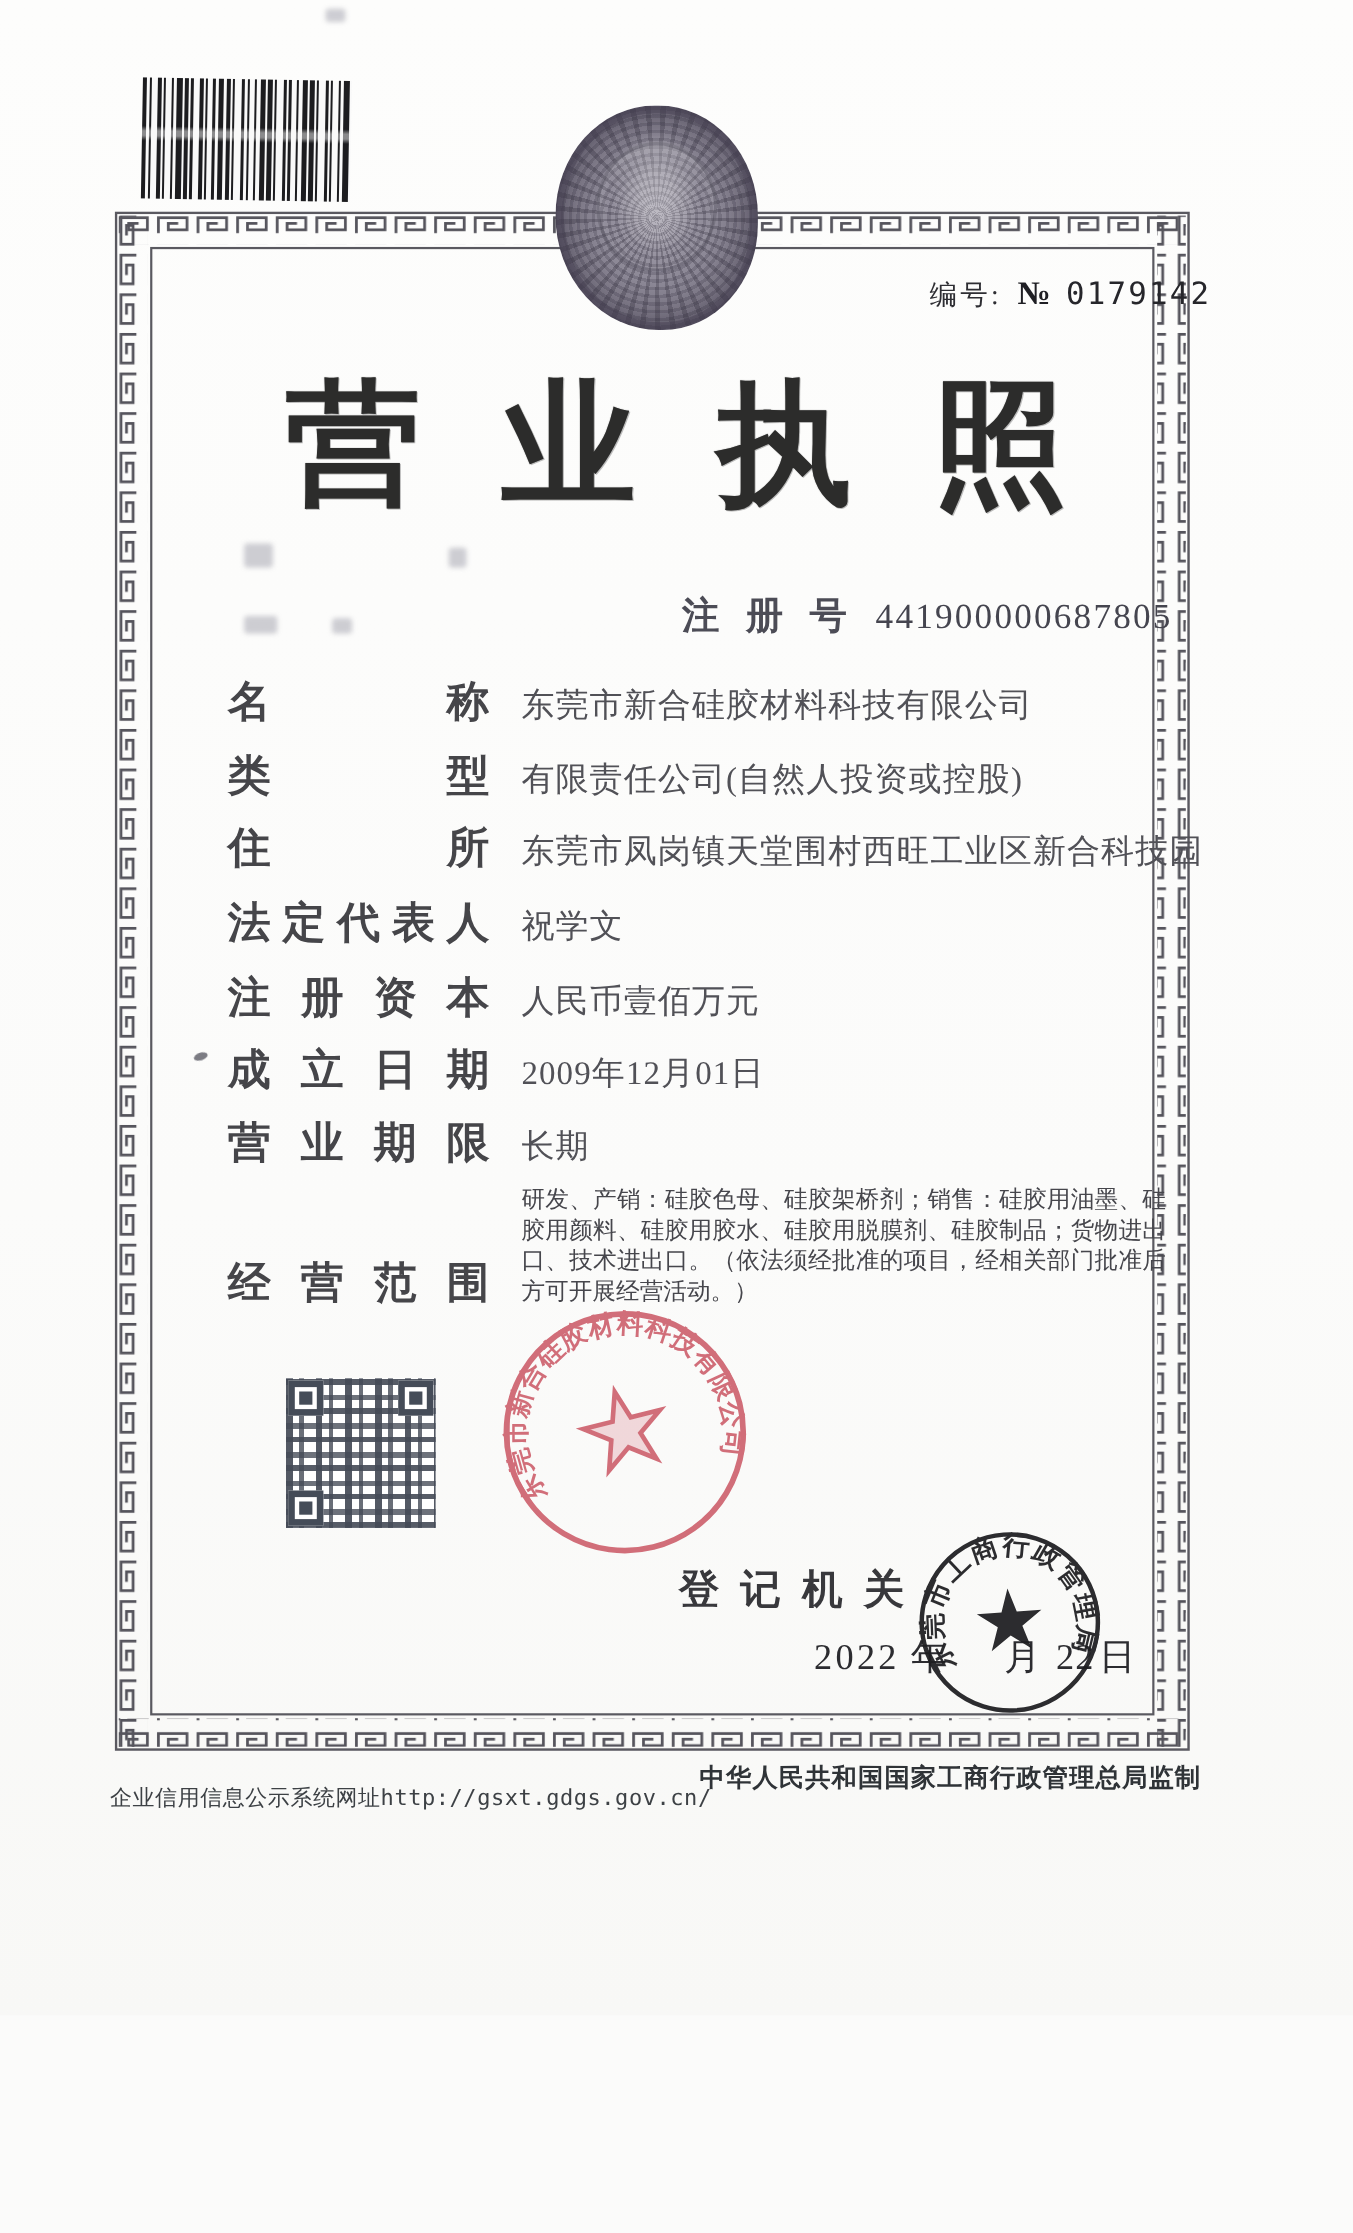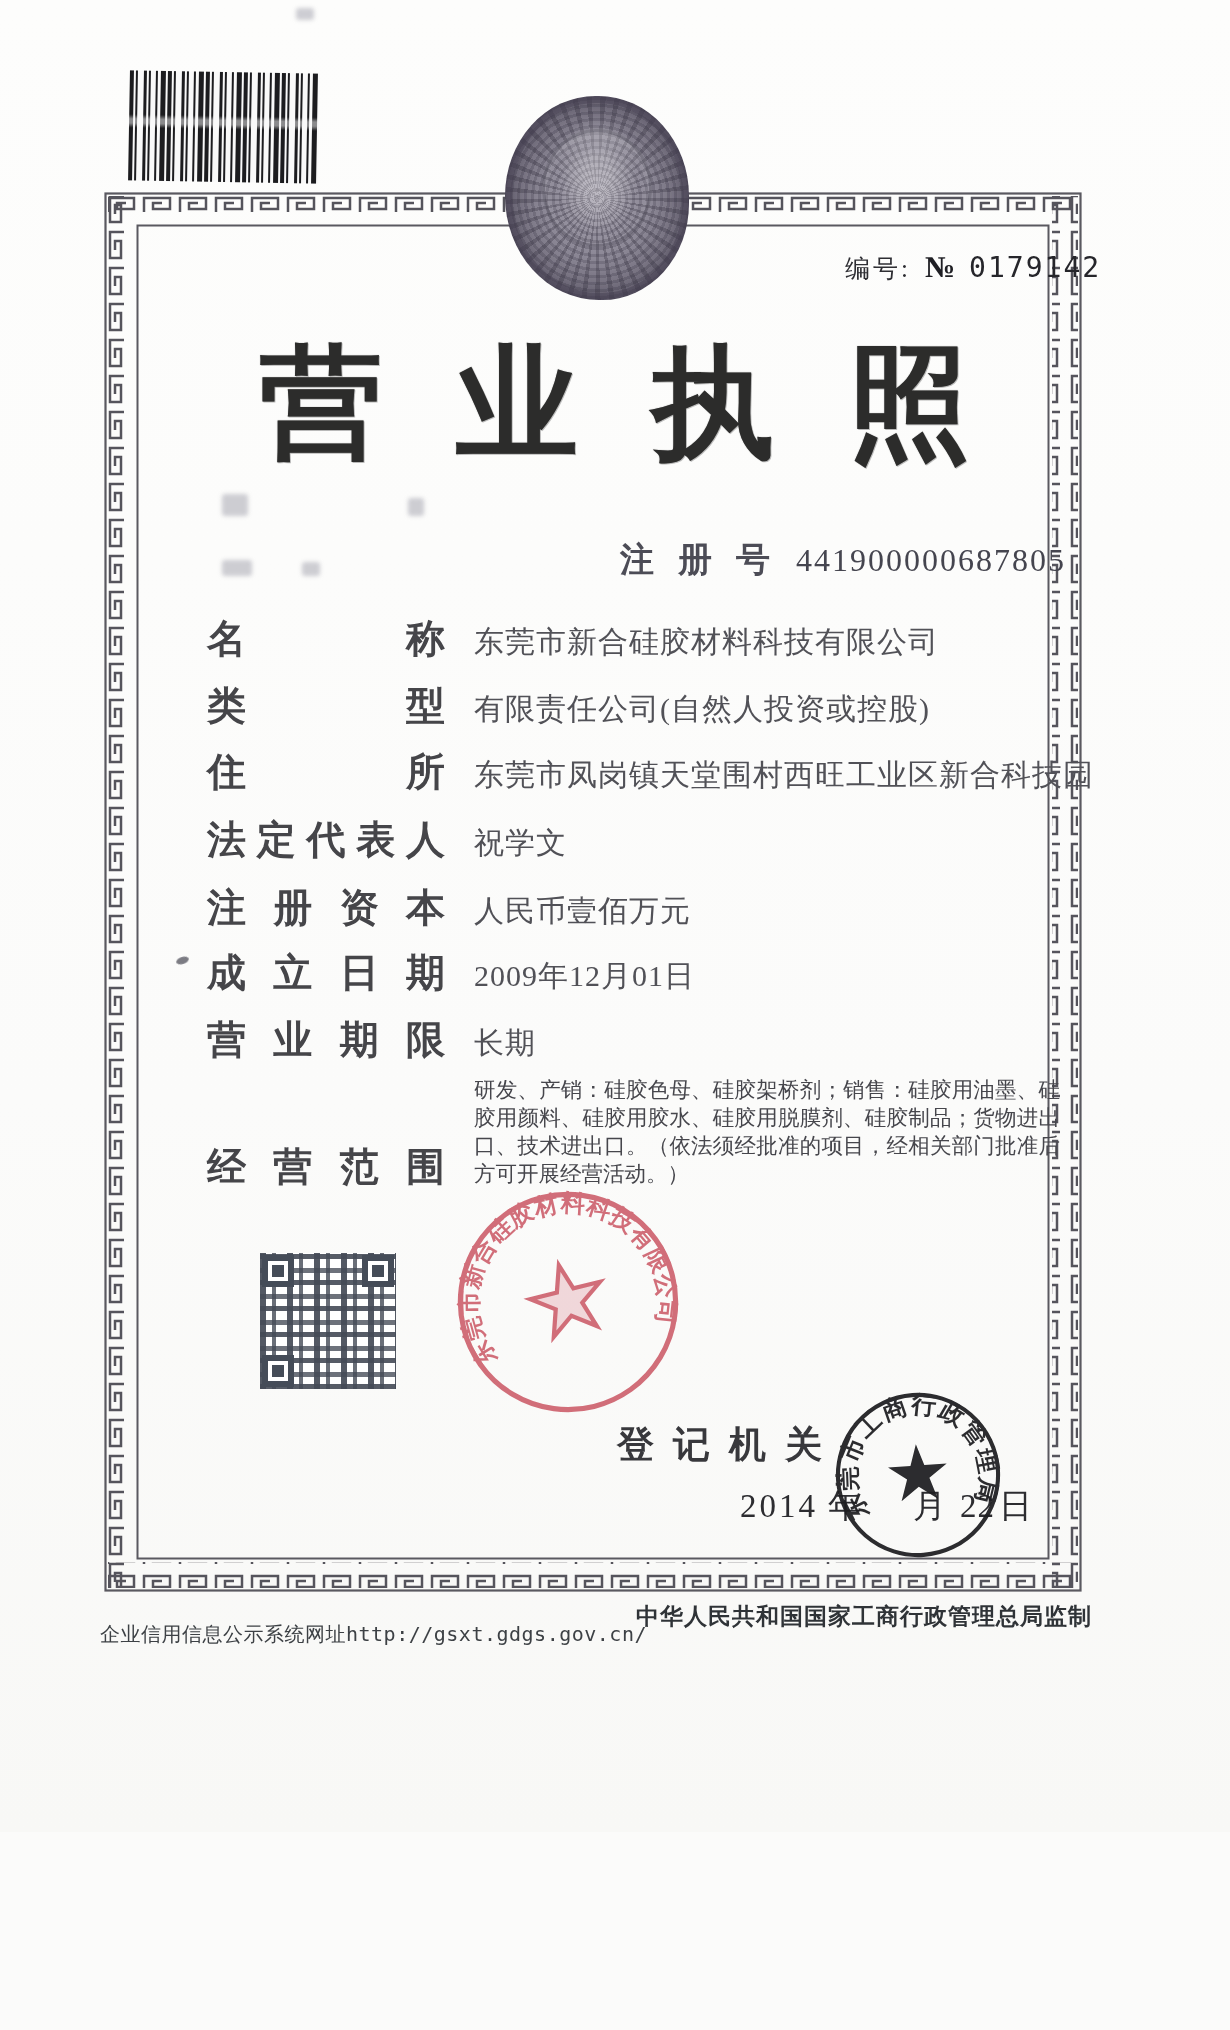--- a/index.html
+++ b/index.html
@@ -200,21 +200,21 @@
   <div class="qr">
     <div class="finder f-tl"></div>
     <div class="finder f-tr"></div>
     <div class="finder f-bl"></div>
   </div>
 
   <div class="registrar">
     <span class="lab">登记机关</span>
   </div>
   <div class="dateline">
-    <span class="y">2014</span><span class="yu">年</span><span class="mu">月</span><span class="dd">22</span><span class="du">日</span>
+    <span class="y">2022</span><span class="yu">年</span><span class="mu">月</span><span class="dd">22</span><span class="du">日</span>
   </div>
 
   <svg class="black-stamp" width="182" height="182" viewBox="0 0 200 200">
     <circle cx="100" cy="100" r="88" fill="none" stroke="#1d1d20" stroke-width="4.5"></circle>
     <path id="regArc" d="M44.3,139 A68,68 0 1 1 155.7,139" fill="none"></path>
     <text font-size="27" fill="#1d1d20" font-weight="700" letter-spacing="2" font-family="Liberation Serif, serif">
       <textPath href="#regArc">东莞市工商行政管理局</textPath>
     </text>
     <polygon points="100,66 107.7,89.5 132.3,89.5 112.3,104 120,127.5 100,113 80,127.5 87.7,104 67.7,89.5 92.4,89.5" fill="#1d1d20"></polygon>
   </svg>

